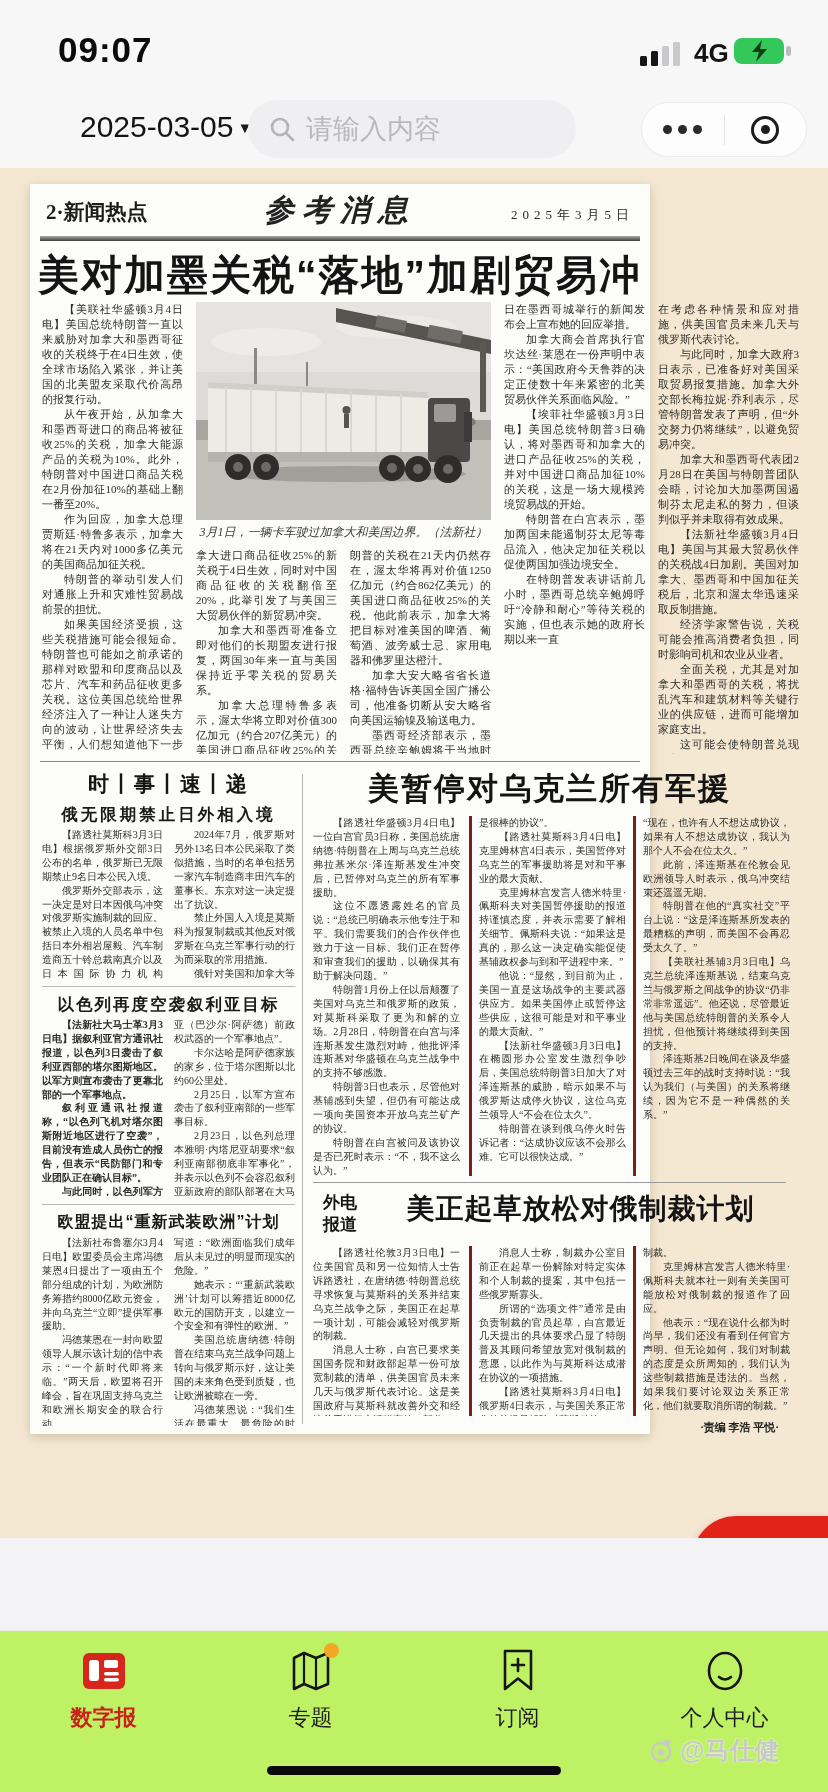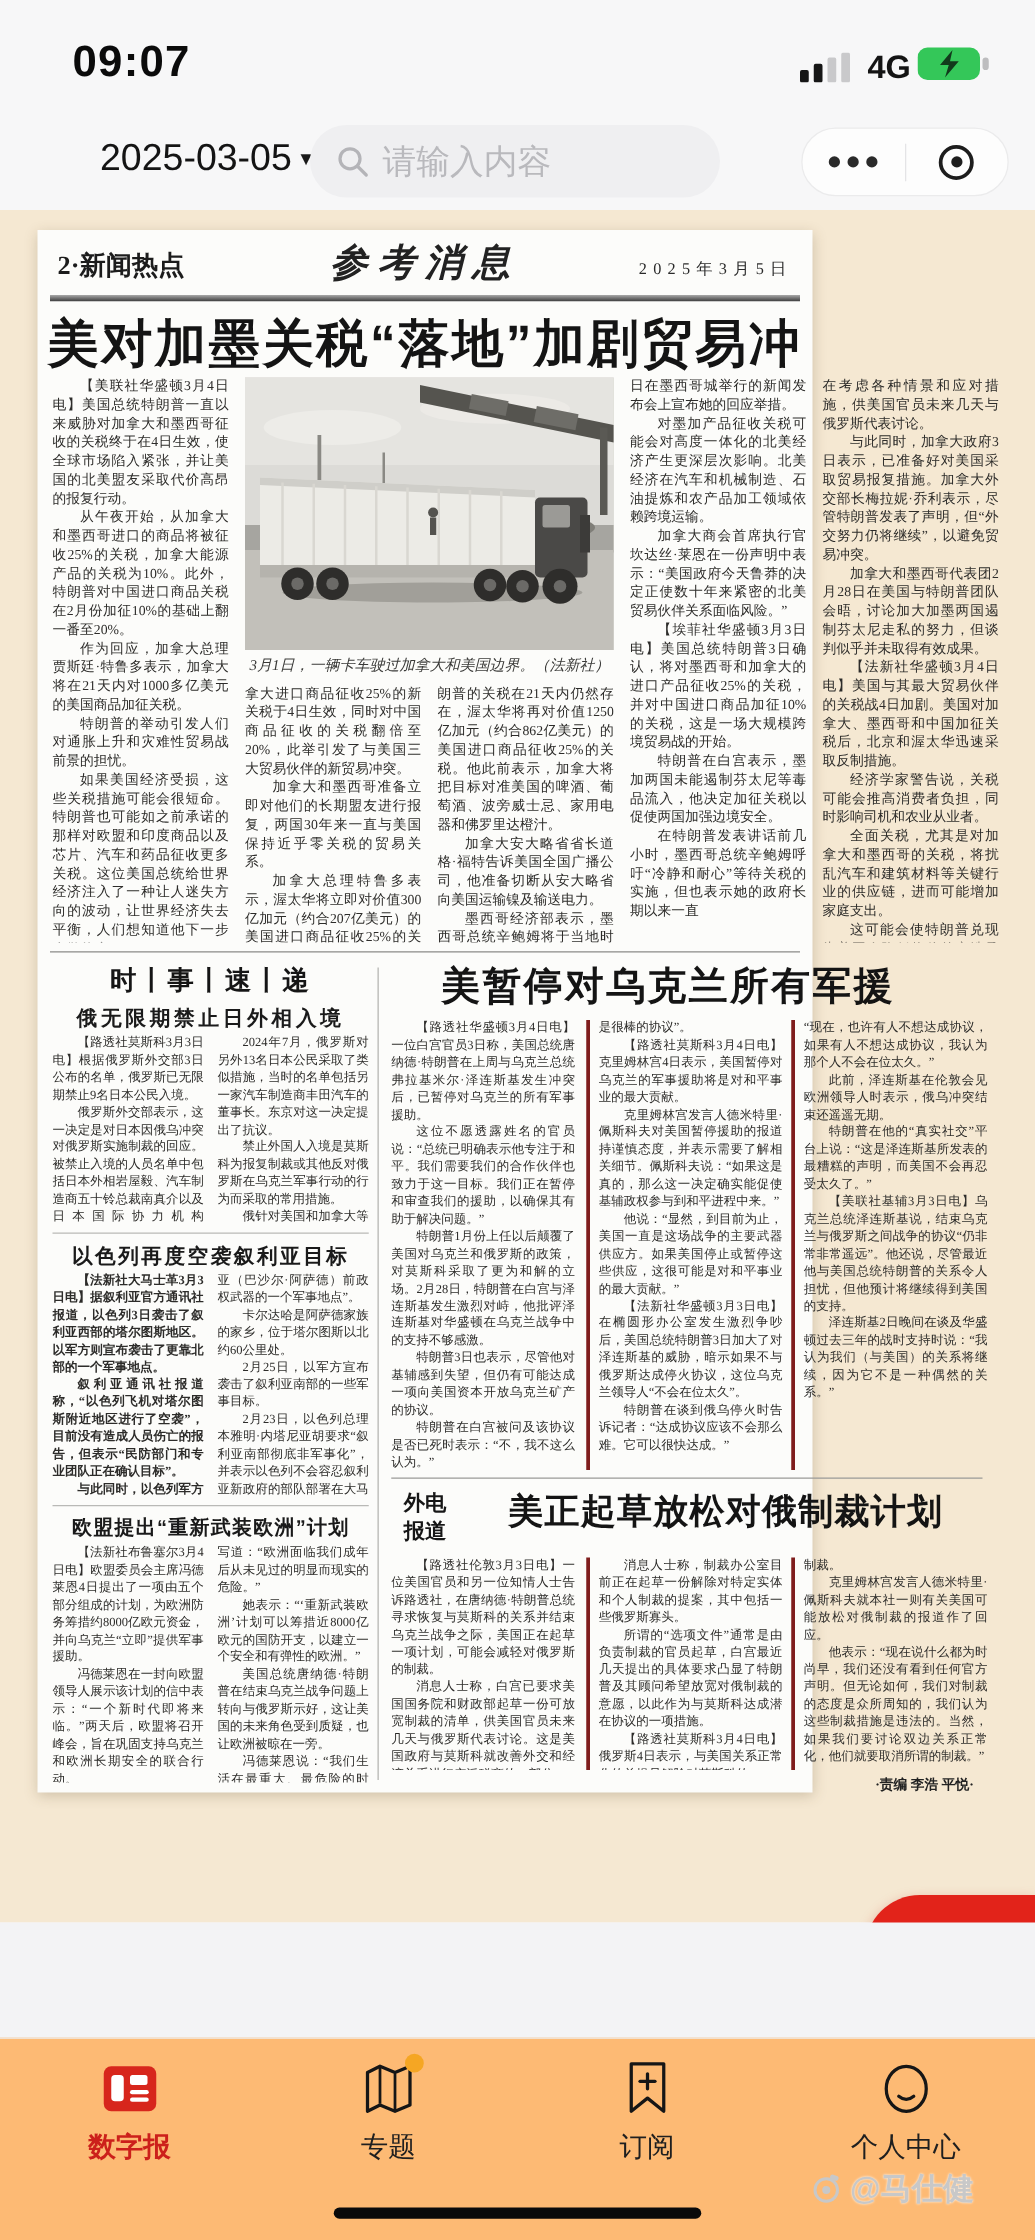--- a/index.html
+++ b/index.html
@@ -46,40 +46,40 @@
   #caption{left:166px;top:340px;width:295px;text-align:center;font-size:12px;color:#3a3a38;font-style:italic;}
 
   .hrule{position:absolute;height:1px;background:#8a8a88;}
   .vrule{position:absolute;width:1px;background:#b3b3b0;}
 
   .briefTitle{position:absolute;left:12px;width:253px;text-align:center;font-weight:700;color:#1a1a1a;
     font-family:"Liberation Sans","DejaVu Sans",sans-serif;}
   #briefsHd{left:12px;top:586px;width:253px;text-align:center;font-size:21px;font-weight:800;letter-spacing:2px;color:#151515;
     font-family:"Liberation Sans","DejaVu Sans",sans-serif;position:absolute;}
 
-  #uaHl{left:268px;width:473px;top:584px;text-align:center;font-size:31px;font-weight:900;letter-spacing:2px;color:#141414;
+  #uaHl{left:283px;width:473px;top:584px;text-align:center;font-size:31px;font-weight:900;letter-spacing:2px;color:#141414;
     font-family:"Liberation Sans","DejaVu Sans",sans-serif;position:absolute;}
   .rcol{width:147px;}
   .rcol.b{border-left:3px solid #7f1d1d;padding-left:7px;margin-left:-8px;}
 
   #kicker{left:283px;top:1008px;width:54px;text-align:center;font-size:17px;font-weight:800;line-height:22px;color:#161616;
     font-family:"Liberation Sans","DejaVu Sans",sans-serif;position:absolute;}
   #saHl{left:345px;top:1006px;width:411px;text-align:center;font-size:28px;font-weight:900;letter-spacing:1px;color:#141414;
     font-family:"Liberation Sans","DejaVu Sans",sans-serif;position:absolute;}
   #editors{left:283px;top:1236px;width:466px;text-align:right;font-size:11px;font-weight:700;color:#222;position:absolute;}
 
   
   #fab{left:692px;top:1516px;width:136px;height:88px;background:#e2231a;border-radius:44px 0 0 44px;
     display:flex;align-items:center;justify-content:center;gap:8px;color:#fff;box-shadow:0 4px 10px rgba(200,30,20,.35);}
   #fab .gl{font-size:28px;font-weight:700;}
   #fab .tx{font-size:30px;font-weight:700;}
 
   
   #strip{left:0;top:1538px;width:828px;height:92px;background:#f3f3f5;}
-  #tabbar{left:0;top:1630px;width:828px;height:162px;background:#fdba74;border-top:1px solid #ededed;display:flex;}
+  #tabbar{left:0;top:1630px;width:828px;height:162px;background:#bef264;border-top:1px solid #ededed;display:flex;}
   .tab{flex:1;display:flex;flex-direction:column;align-items:center;padding-top:14px;gap:6px;}
   .tab .lbl{font-size:22px;color:#1f1f1f;}
   .tab.active .lbl{color:#cc201b;font-weight:600;}
   .iconwrap{position:relative;width:52px;height:52px;display:flex;align-items:center;justify-content:center;}
   .badge{position:absolute;right:-2px;top:-2px;width:15px;height:15px;border-radius:50%;background:#f5a623;}
   #homebar{left:267px;top:1766px;width:294px;height:9px;border-radius:5px;background:#0a0a0a;}
   #watermark{left:648px;top:1734px;display:flex;align-items:center;gap:6px;color:#c8c8c8;font-size:25px;font-weight:700;
     text-shadow:0 0 2px #fff;}
 </style>
 </head>
@@ -199,21 +199,20 @@
         <p>加拿大和墨西哥准备立即对他们的长期盟友进行报复，两国30年来一直与美国保持近乎零关税的贸易关系。</p>
         <p>加拿大总理特鲁多表示，渥太华将立即对价值300亿加元（约合207亿美元）的美国进口商品征收25%的关税，如果特</p>
       </div>
     <div class="colbox" style="left:320px;top:364px;height:206px;">
         <p class="cont">朗普的关税在21天内仍然存在，渥太华将再对价值1250亿加元（约合862亿美元）的美国进口商品征收25%的关税。他此前表示，加拿大将把目标对准美国的啤酒、葡萄酒、波旁威士忌、家用电器和佛罗里达橙汁。</p>
         <p>加拿大安大略省省长道格·福特告诉美国全国广播公司，他准备切断从安大略省向美国运输镍及输送电力。</p>
         <p>墨西哥经济部表示，墨西哥总统辛鲍姆将于当地时间4</p>
       </div>
     <div class="colbox" style="left:474px;top:118px;height:452px;">
         <p class="cont">日在墨西哥城举行的新闻发布会上宣布她的回应举措。</p>
-        <p>对墨加产品征收关税可能会对高度一体化的北美经济产生更深层次影响。北美经济在汽车和机械制造、石油提炼和农产品加工领域依赖跨境运输。</p>
         <p>加拿大商会首席执行官坎达丝·莱恩在一份声明中表示：“美国政府今天鲁莽的决定正使数十年来紧密的北美贸易伙伴关系面临风险。”</p>
         <p>【埃菲社华盛顿3月3日电】美国总统特朗普3日确认，将对墨西哥和加拿大的进口产品征收25%的关税，并对中国进口商品加征10%的关税，这是一场大规模跨境贸易战的开始。</p>
         <p>特朗普在白宫表示，墨加两国未能遏制芬太尼等毒品流入，他决定加征关税以促使两国加强边境安全。</p>
         <p>在特朗普发表讲话前几小时，墨西哥总统辛鲍姆呼吁“冷静和耐心”等待关税的实施，但也表示她的政府长期以来一直</p>
       </div>
     <div class="colbox" style="left:628px;top:118px;height:452px;">
         <p class="cont">在考虑各种情景和应对措施，供美国官员未来几天与俄罗斯代表讨论。</p>
         <p>与此同时，加拿大政府3日表示，已准备好对美国采取贸易报复措施。加拿大外交部长梅拉妮·乔利表示，尽管特朗普发表了声明，但“外交努力仍将继续”，以避免贸易冲突。</p>
         <p>加拿大和墨西哥代表团2月28日在美国与特朗普团队会晤，讨论加大加墨两国遏制芬太尼走私的努力，但谈判似乎并未取得有效成果。</p>
         <p>【法新社华盛顿3月4日电】美国与其最大贸易伙伴的关税战4日加剧。美国对加拿大、墨西哥和中国加征关税后，北京和渥太华迅速采取反制措施。</p>

